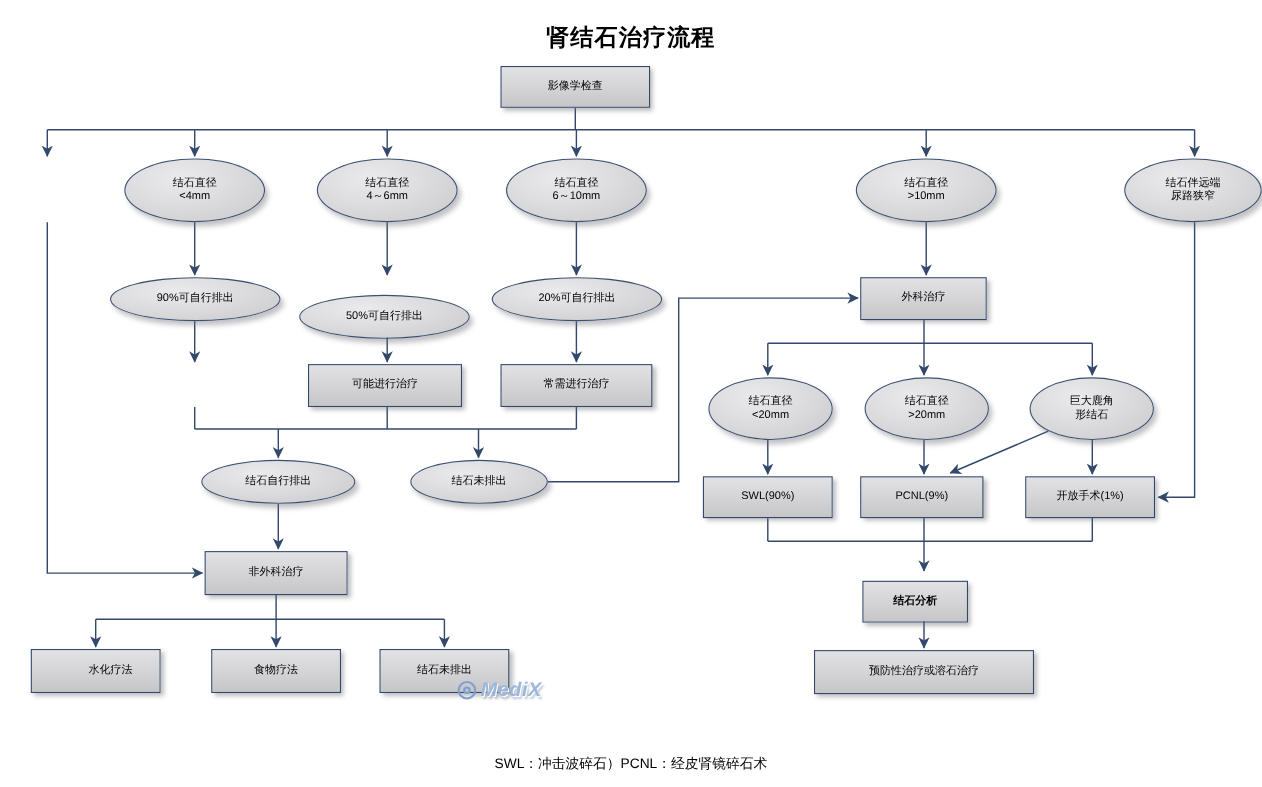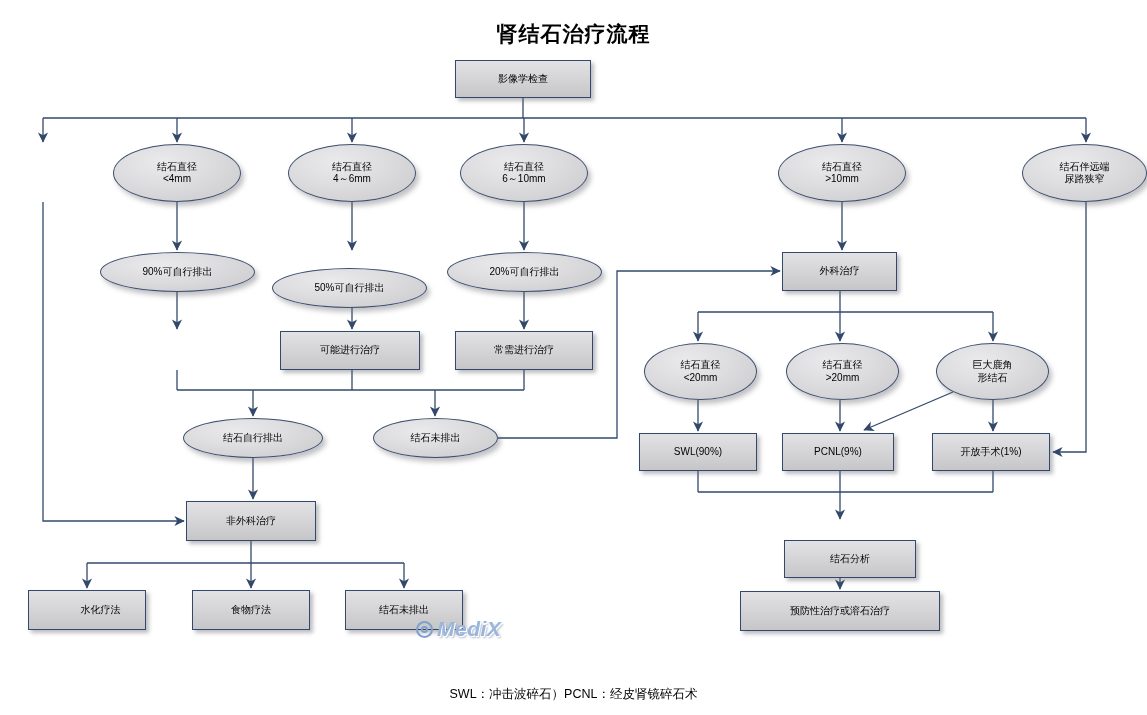--- a/index.html
+++ b/index.html
@@ -22,21 +22,21 @@
         border:1px solid #3b4f6e;
         box-shadow:3px 4px 5px rgba(110,110,120,.42);}
   .node span{display:block;padding:0 4px;}
 
   #title{position:absolute;left:0;top:20px;width:1147px;text-align:center;
          font-size:21px;font-weight:bold;letter-spacing:1px;z-index:4;}
   #footer{position:absolute;left:0;top:686px;width:1147px;text-align:center;
          font-size:12.5px;z-index:4;}
 
   #watermark{position:absolute;left:416px;top:617px;z-index:5;
-     font-size:21px;font-weight:bold;font-style:italic;letter-spacing:.5px;
+     font-size:18px;font-weight:bold;font-style:italic;letter-spacing:.5px;
      color:#9bb6da;text-shadow:1px 1px 0 #ffffff, 2px 2px 2px rgba(120,140,170,.55);
      display:flex;align-items:center;gap:4px;}
   #watermark .cmark{display:inline-block;width:17px;height:17px;border-radius:50%;
      border:2px solid #7fa0cc;position:relative;box-sizing:border-box;}
   #watermark .cmark:after{content:"";position:absolute;left:3px;top:3px;right:3px;bottom:3px;
      border-radius:50%;border:2px solid #7fa0cc;}
 </style>
 </head>
 <body>
 
@@ -189,21 +189,21 @@
   <div class="node" style="left:639px;top:433px;width:118px;height:38px;">
       <span>SWL(90%)</span>
     </div>
   <div class="node" style="left:782px;top:433px;width:112px;height:38px;">
       <span>PCNL(9%)</span>
     </div>
   <div class="node" style="left:932px;top:433px;width:118px;height:38px;">
       <span>开放手术(1%)</span>
     </div>
 
-  <div class="node" style="left:784px;top:540px;width:132px;height:38px;">
+  <div class="node" style="left:784px;top:528px;width:96px;height:38px;font-weight:bold;">
       <span>结石分析</span>
     </div>
   <div class="node" style="left:740px;top:591px;width:200px;height:40px;font-family:Liberation Serif, serif;">
       <span>预防性治疗或溶石治疗</span>
     </div>
 
   <div id="watermark">
     <span class="cmark"></span>
     <span>MediX</span>
   </div>

